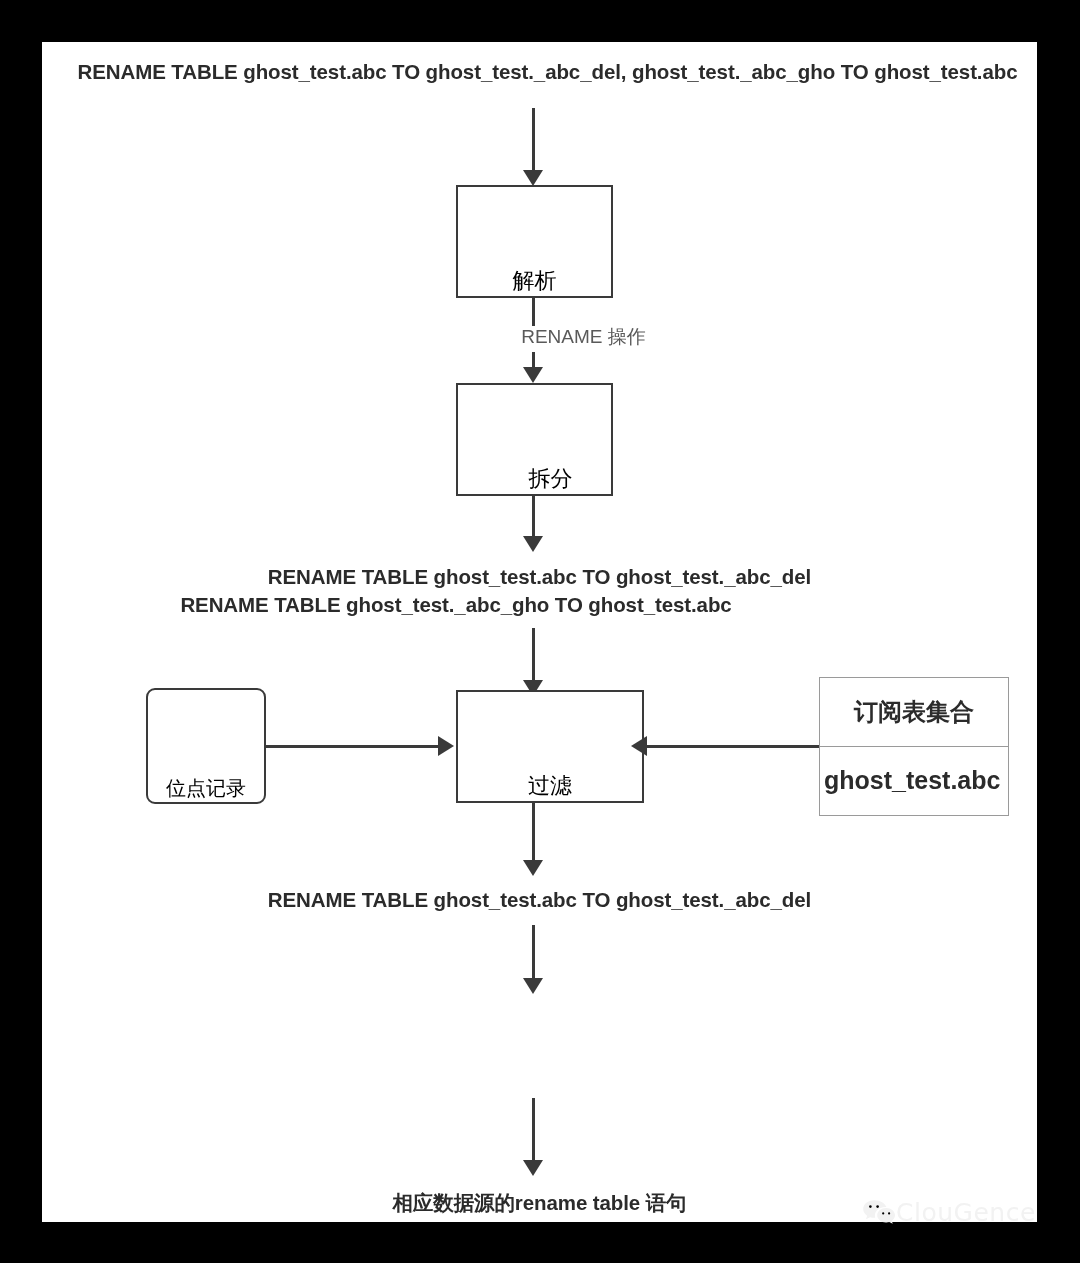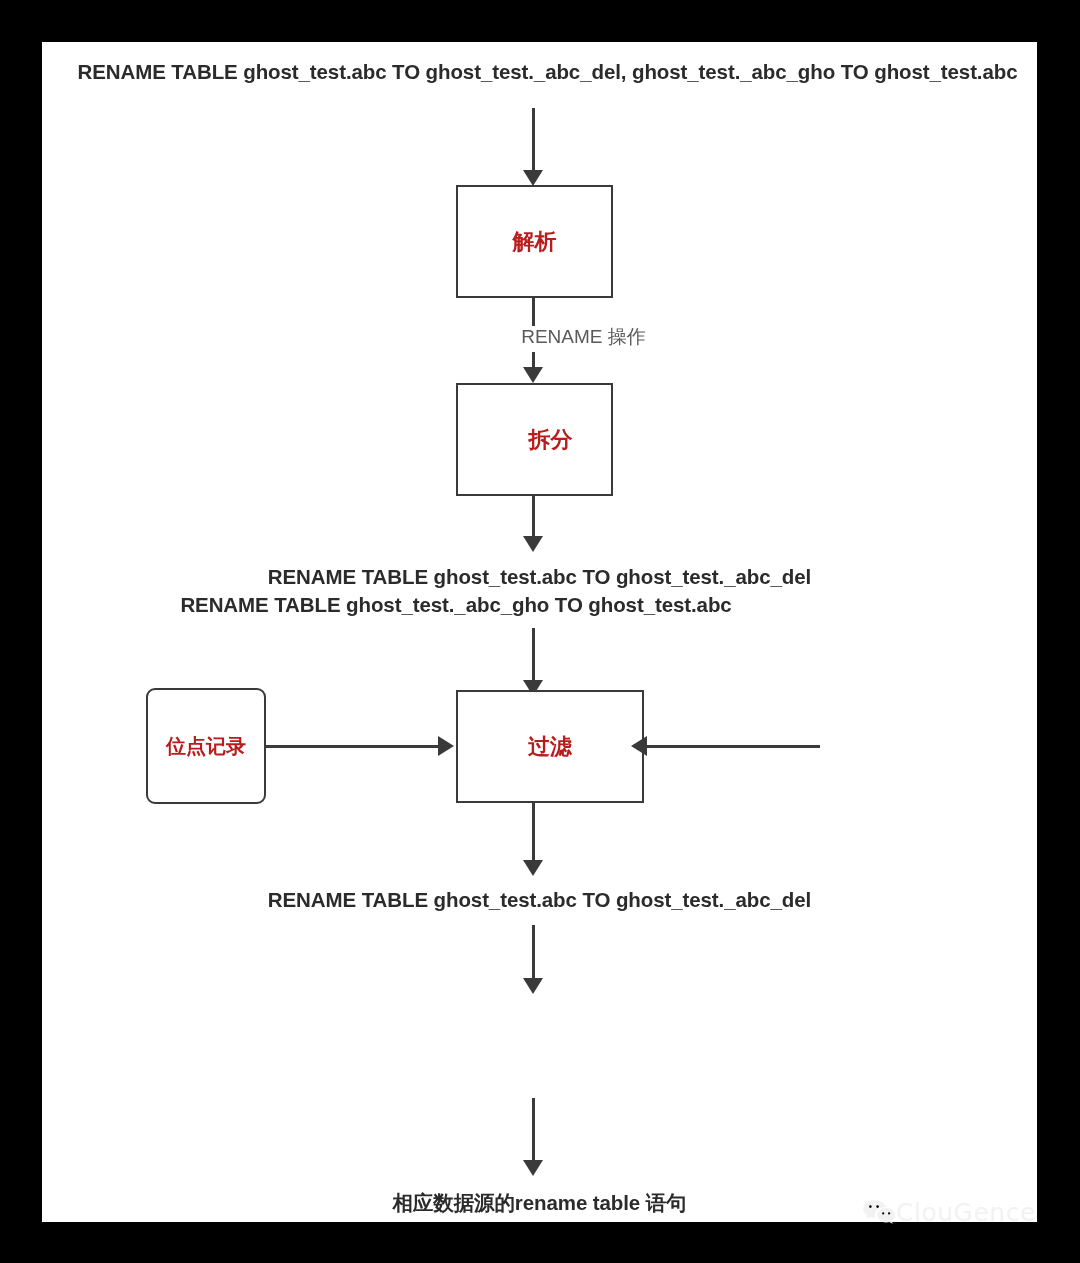--- a/index.html
+++ b/index.html
@@ -43,25 +43,25 @@
     padding-left: 44px;
   }
 
   
   .box {
     position: absolute;
     background: #ffffff;
     border: 2.5px solid #3a3a3a;
     box-sizing: border-box;
     display: flex;
-    align-items: center;
+    align-items: flex-end;
     justify-content: center;
-    color: #b91c1c;
+    color: #000000;
     font-size: 22px;
-    font-weight: bold;
+    font-weight: normal;
   }
   .box-round {
     border-radius: 9px;
   }
 
   
   .tbl {
     position: absolute;
     border: 1.5px solid #9a9a9a;
     box-sizing: border-box;
@@ -179,20 +179,24 @@
   <div class="hline" style="left:224px; top:703px; width:172px;"></div>
   <div class="arrow-right" style="left:396px; top:694px;"></div>
 
   <div class="box" style="left:414px; top:648px; width:188px; height:113px;">
     <span>过滤</span>
   </div>
 
   <div class="hline" style="left:605px; top:703px; width:173px;"></div>
   <div class="arrow-left" style="left:589px; top:694px;"></div>
 
+  <div class="tbl" style="left:777px; top:635px; width:190px; height:139px;">
+    <div class="tbl-head">订阅表集合</div>
+    <div class="tbl-cell">ghost_test.abc</div>
+  </div>
 
   <div class="vline" style="left:490px; top:761px; height:66px;"></div>
   <div class="arrow-down" style="left:481px; top:818px;"></div>
 
   <div class="txt txt-sql" style="left:0px; top:844px; width:995px;">RENAME TABLE ghost_test.abc TO ghost_test._abc_del</div>
 
   <div class="vline" style="left:490px; top:883px; height:62px;"></div>
   <div class="arrow-down" style="left:481px; top:936px;"></div>
 
 

